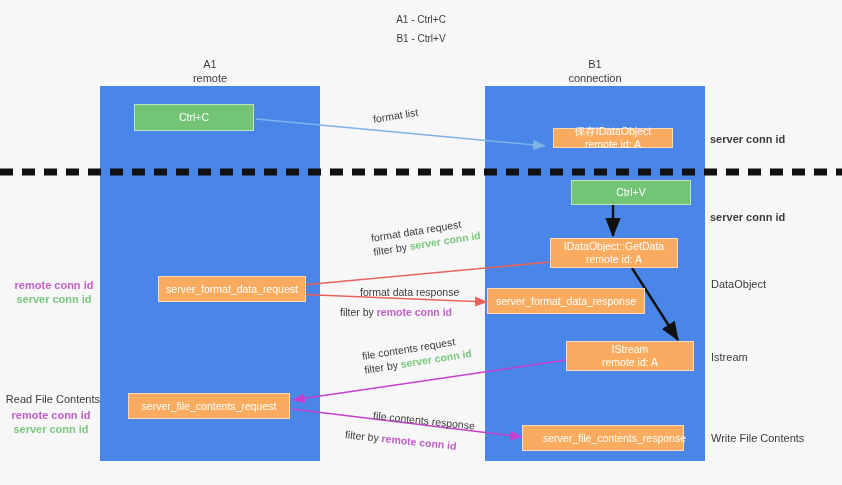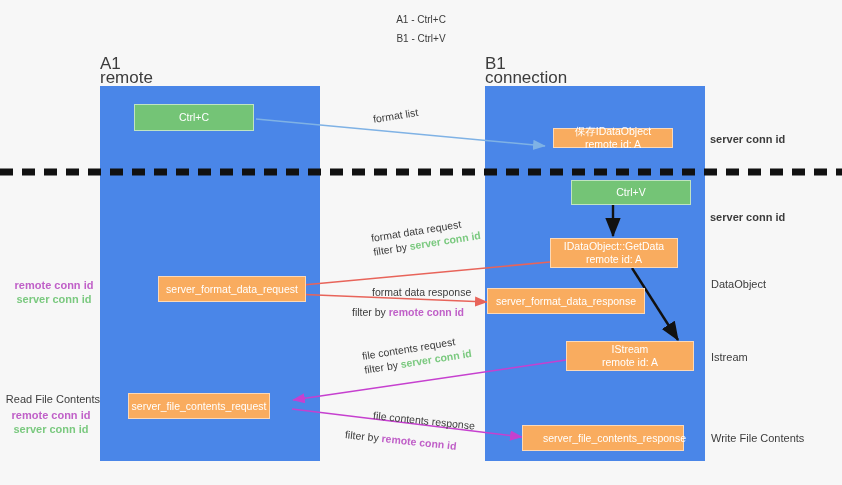--- a/index.html
+++ b/index.html
@@ -28,21 +28,22 @@
     left: 0; top: 10px;
     width: 842px;
     text-align: center;
     font-size: 10px;
     line-height: 19px;
     color: #3c3c3c;
   }
 
   
   .lane-header {
-    font-size: 17px;
+    text-align: center;
+    font-size: 11px;
     line-height: 14px;
     color: #3c3c3c;
   }
   #lane-a-header { left: 100px; top: 57px; width: 220px; }
   #lane-b-header { left: 485px; top: 57px; width: 220px; }
 
   
   .lane {
     background: #4a86e8;
     top: 86px;
@@ -158,21 +159,21 @@
   </svg>
 
   <div class="abs node green" style="left:134px; top:104px; width:120px; height:27px;">
     <div>Ctrl+C</div>
   </div>
 
   <div class="abs node orange" style="left:130px; top:276px; width:148px; height:26px;margin-left:28px;">
     <div>server_format_data_request</div>
   </div>
 
-  <div class="abs node orange" style="left:128px; top:393px; width:142px; height:26px;">
+  <div class="abs node orange" style="left:128px; top:393px; width:162px; height:26px;">
     <div>server_file_contents_request</div>
   </div>
 
   <div class="abs node orange" style="left:553px; top:128px; width:120px; height:20px;">
     <div>保存IDataObject</div>
     <div class="l2">remote id: A</div>
   </div>
 
   <div class="abs node green" style="left:553px; top:180px; width:120px; height:25px;margin-left:18px;">
     <div>Ctrl+V</div>
@@ -200,21 +201,21 @@
     <span>format list</span>
   </div>
 
   <div class="abs edge-label rot-up" style="left:370px; top:231px;">
     <div>format data request</div>
     <div>
       <span class="plain-txt">filter by </span><span class="green-txt">server conn id</span>
     </div>
   </div>
 
-  <div class="abs edge-label" style="left:372px; top:285px;">
+  <div class="abs edge-label" style="left:360px; top:285px;">
     <div>format data response</div>
     <div style="margin-top:6px; margin-left:-20px;">
       <span class="plain-txt">filter by </span><span class="magenta-txt">remote conn id</span>
     </div>
   </div>
 
   <div class="abs edge-label rot-up" style="left:361px; top:349px;">
     <div>file contents request</div>
     <div>
       <span class="plain-txt">filter by </span><span class="green-txt">server conn id</span>

